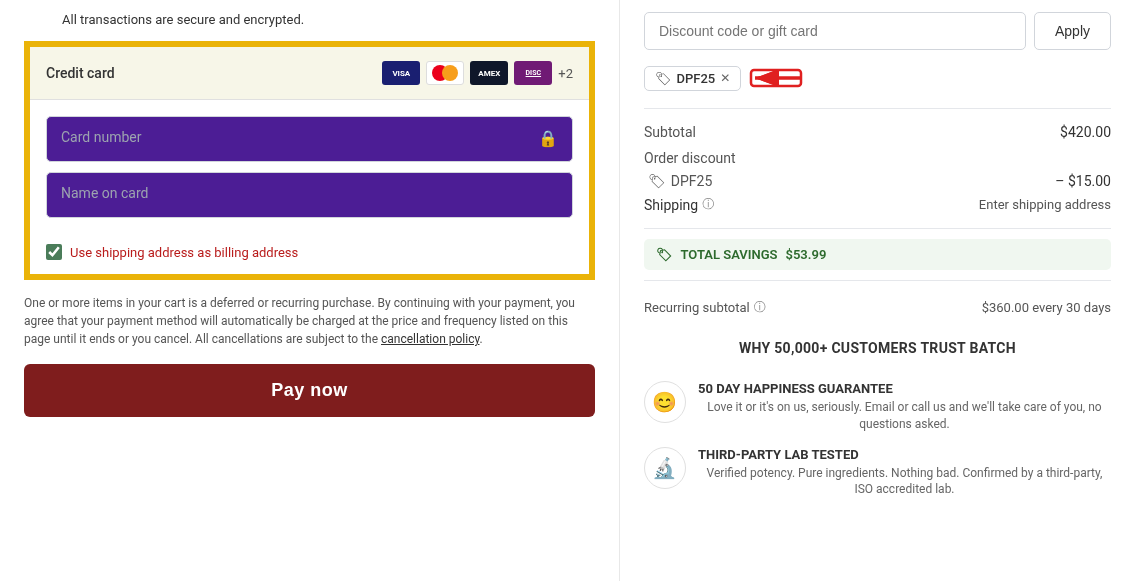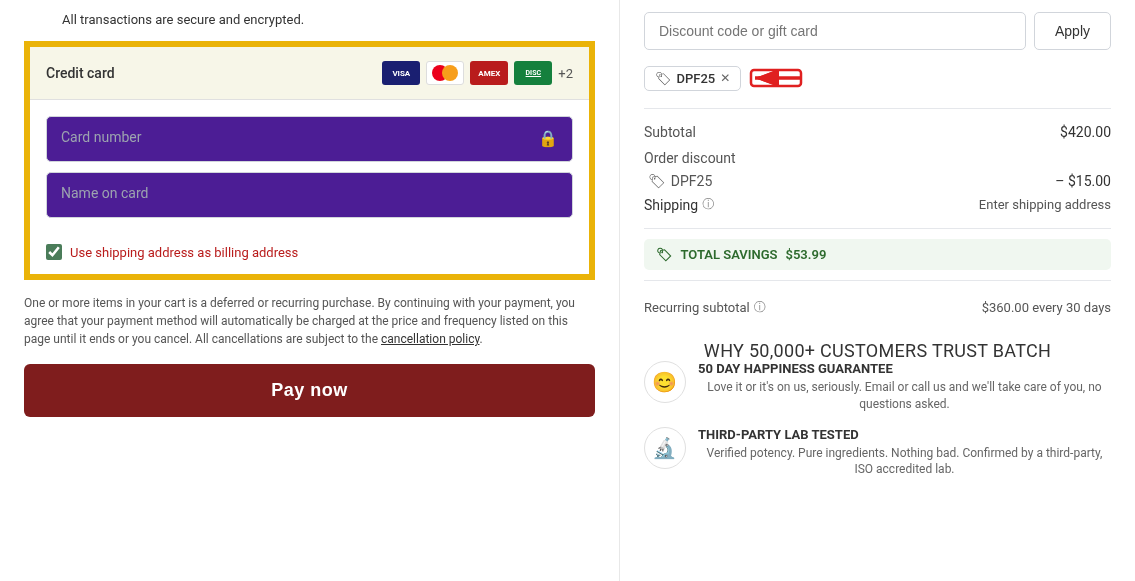--- a/index.html
+++ b/index.html
@@ -59,22 +59,22 @@
       height: 24px;
       border-radius: 3px;
       display: flex;
       align-items: center;
       justify-content: center;
       font-size: 8px;
       font-weight: bold;
     }
     .visa-icon { background: #1a1f71; color: #fff; }
     .mc-icon { background: #fff; border: 1px solid #ddd; position: relative; overflow: hidden; }
-    .amex-icon { background: #b91c1c; color: #fff; }
-    .discover-icon { background: #15803d; color: #fff; text-decoration: underline; }
+    .amex-icon { background: #0f172a; color: #fff; }
+    .discover-icon { background: #701a75; color: #fff; text-decoration: underline; }
     .plus-icon { color: #555; font-size: 13px; }
     .payment-fields {
       padding: 16px;
       display: flex;
       flex-direction: column;
       gap: 10px;
     }
     .field-row {
       display: flex;
       gap: 10px;
@@ -240,24 +240,24 @@
       align-items: center;
       font-size: 13px;
       padding: 8px 0;
       color: #555;
     }
     .trust-section {
       margin-top: 16px;
       text-align: center;
     }
     .trust-title {
-      font-size: 18px;
-      font-weight: 400;
-      color: #333;
-      margin-bottom: 0;
+      font-size: 14px;
+      font-weight: 700;
+      color: #333;
+      margin-bottom: 25px;
       letter-spacing: 0.3px;
     }
     .trust-item {
       display: flex;
       align-items: flex-start;
       gap: 12px;
       margin-bottom: 14px;
       text-align: left;
     }
     .trust-icon {

